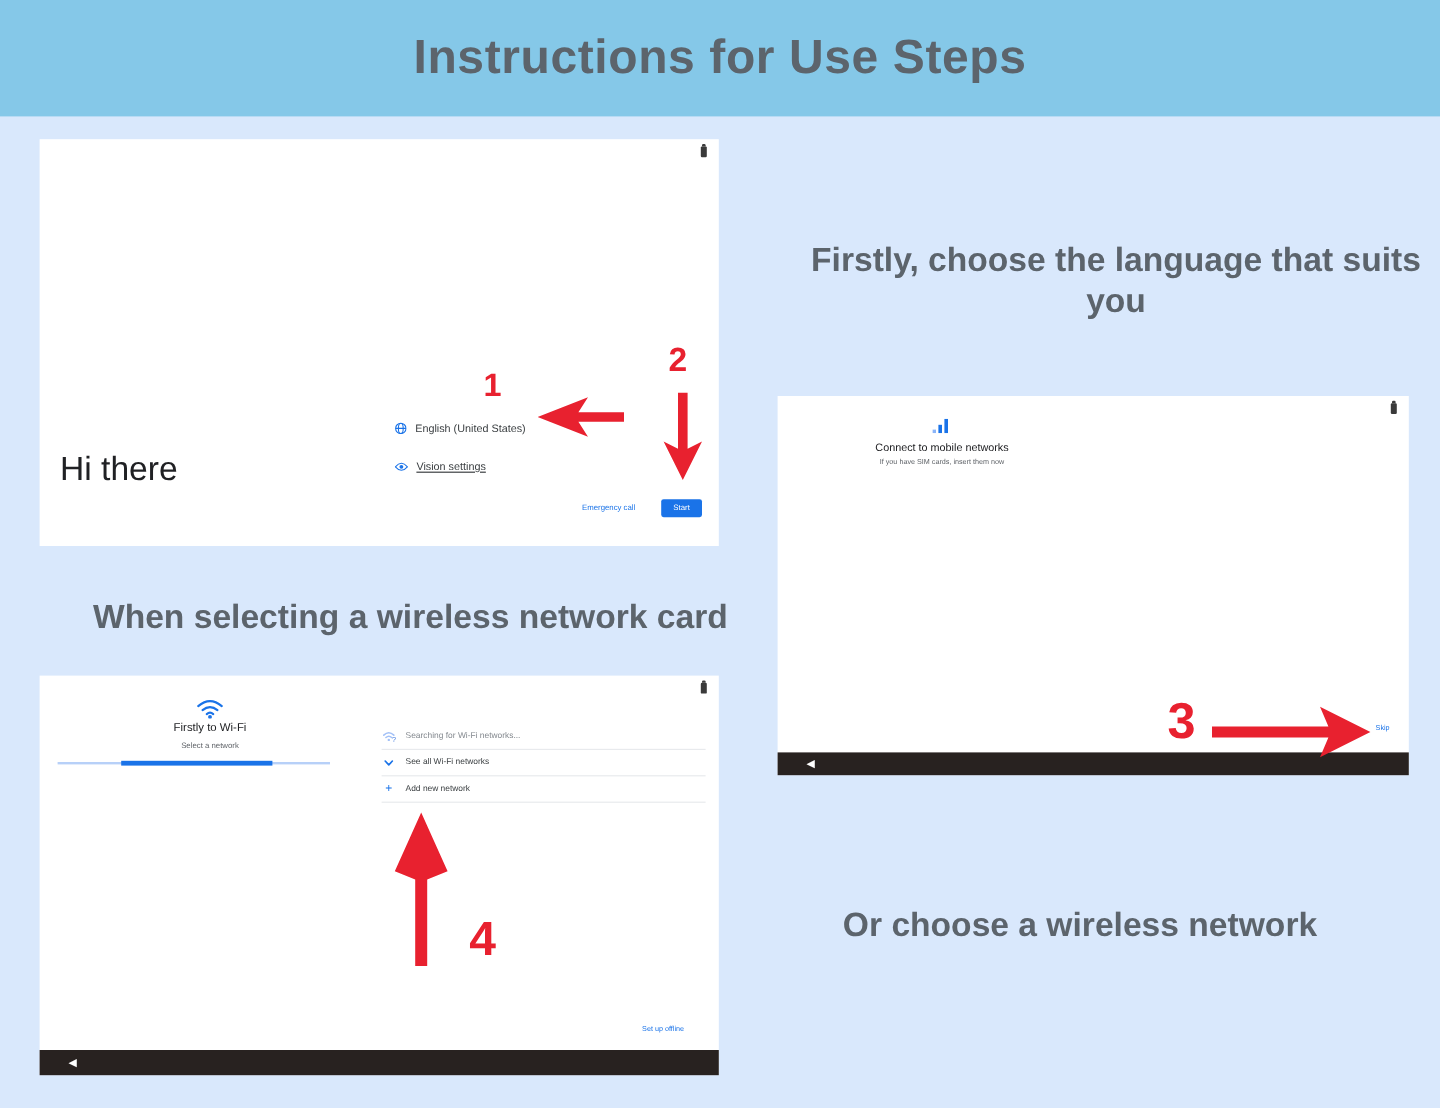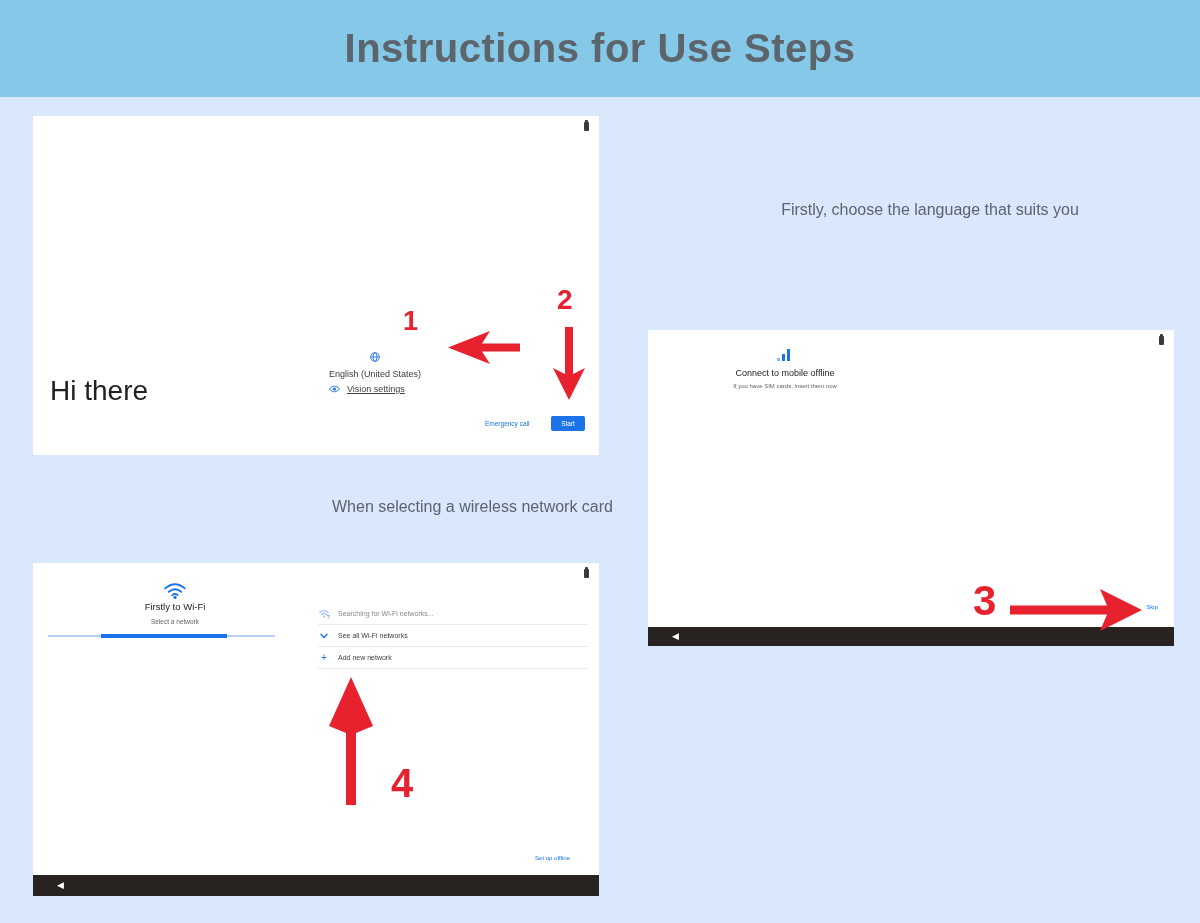--- a/index.html
+++ b/index.html
@@ -5,23 +5,23 @@
   html,body{margin:0;padding:0;}
   body{font-family:"Liberation Sans",sans-serif;background:#d9e8fc;}
   .page{position:relative;width:1200px;height:923px;background:#d9e8fc;overflow:hidden;}
 
   
   .banner{position:absolute;top:0;left:0;width:1200px;height:97px;background:var(--banner,#85c8e8);
           display:flex;align-items:center;justify-content:center;}
   .banner h1{margin:0;font-size:40px;font-weight:bold;color:var(--heading,#5c646c);letter-spacing:.5px;}
 
   
-  .caption{position:absolute;font-size:16px;font-weight:normal;color:var(--heading,#5c646c);text-align:center;line-height:1.2;}
+  .caption{position:absolute;font-size:28px;font-weight:bold;color:var(--heading,#5c646c);text-align:center;line-height:1.2;}
   .cap-language{left:660px;top:200px;width:540px;}
-  .cap-wifi-card{left:47px;top:497px;width:566px;text-align:right;}
+  .cap-wifi-card{left:59px;top:497px;width:566px;}
   .cap-wireless{left:630px;top:754px;width:540px;}
 
   
   .panel{position:absolute;background:#fff;}
   .panel-hithere{left:33px;top:116px;width:566px;height:339px;}
   .panel-mobile{left:648px;top:330px;width:526px;height:316px;}
   .panel-wifi{left:33px;top:563px;width:566px;height:333px;}
 
   .battery{position:absolute;top:6px;right:10px;width:5px;height:9px;background:#3a3a3a;border-radius:1px;}
   .battery::before{content:"";position:absolute;top:-2px;left:1px;width:3px;height:2px;background:#3a3a3a;border-radius:1px 1px 0 0;}
@@ -31,21 +31,21 @@
   .panel-mobile .navbar{height:19px;}
   .panel-wifi .navbar{height:21px;}
 
   .step-num{position:absolute;color:var(--red,#e8212f);font-weight:bold;line-height:1;z-index:6;}
   .arrow{position:absolute;z-index:6;}
   .arrow path{fill:var(--red,#e8212f);}
 
   
   .hi-title{position:absolute;left:17px;top:259px;font-size:28px;color:#202124;}
   .opt{position:absolute;display:flex;align-items:center;gap:7px;font-size:9px;color:#3c4043;}
-  .opt-lang{left:296px;top:236px;flex-direction:column;}
+  .opt-lang{left:296px;top:236px;}
   .opt-vision{left:296px;top:268px;text-decoration:underline;}
   .emergency{position:absolute;left:452px;top:304px;font-size:6.5px;color:var(--blue,#1a73e8);text-decoration:none;}
   .start-btn{position:absolute;left:518px;top:300px;width:34px;height:15px;background:var(--blue,#1a73e8);
              color:#fff;font-size:6.5px;border:none;border-radius:2px;font-family:inherit;padding:0;}
 
   
   .signal-icon{position:absolute;left:129px;top:19px;}
   .mob-title{position:absolute;left:0;top:38px;width:274px;text-align:center;font-size:9px;color:#202124;}
   .mob-sub{position:absolute;left:0;top:53px;width:274px;text-align:center;font-size:6px;color:#5f6368;}
   .skip{position:absolute;right:16px;top:274px;font-size:6px;color:var(--blue,#1a73e8);text-decoration:none;}
@@ -66,20 +66,21 @@
 <body>
 
 <div class="page">
 
   <header class="banner">
     <h1>Instructions for Use Steps</h1>
   </header>
 
   <div class="caption cap-language">Firstly, choose the language that suits you</div>
   <div class="caption cap-wifi-card">When selecting a wireless network card</div>
+  <div class="caption cap-wireless">Or choose a wireless network</div>
 
   <section class="panel panel-hithere">
     <span class="battery"></span>
 
     <div class="hi-title">Hi there</div>
 
     <div class="opt opt-lang">
       <svg width="10" height="10" viewBox="0 0 10 10">
         <g fill="none" stroke="#1a73e8" stroke-width="0.9">
           <circle cx="5" cy="5" r="4.3"></circle>
@@ -114,21 +115,21 @@
 
   <section class="panel panel-mobile">
     <span class="battery"></span>
 
     <svg class="signal-icon" width="14" height="12" viewBox="0 0 14 12">
       <rect x="0" y="9" width="3" height="3" fill="#8ab4f8"></rect>
       <rect x="5" y="5" width="3" height="7" fill="#1a73e8"></rect>
       <rect x="10" y="0" width="3" height="12" fill="#1a73e8"></rect>
     </svg>
 
-    <div class="mob-title">Connect to mobile offline</div>
+    <div class="mob-title">Connect to mobile networks</div>
     <div class="mob-sub">If you have SIM cards, insert them now</div>
 
     <a class="skip" href="#">Skip</a>
 
     <div class="step-num" style="left:325px;top:250px;font-size:42px;">3</div>
     <svg class="arrow" style="left:362px;top:258px;" width="133" height="44" viewBox="0 0 133 44">
       <path d="M0,17.5 L97,17.5 L90,1 L132,22 L90,43 L97,26.5 L0,26.5 Z"></path>
     </svg>
 
     <div class="navbar">

